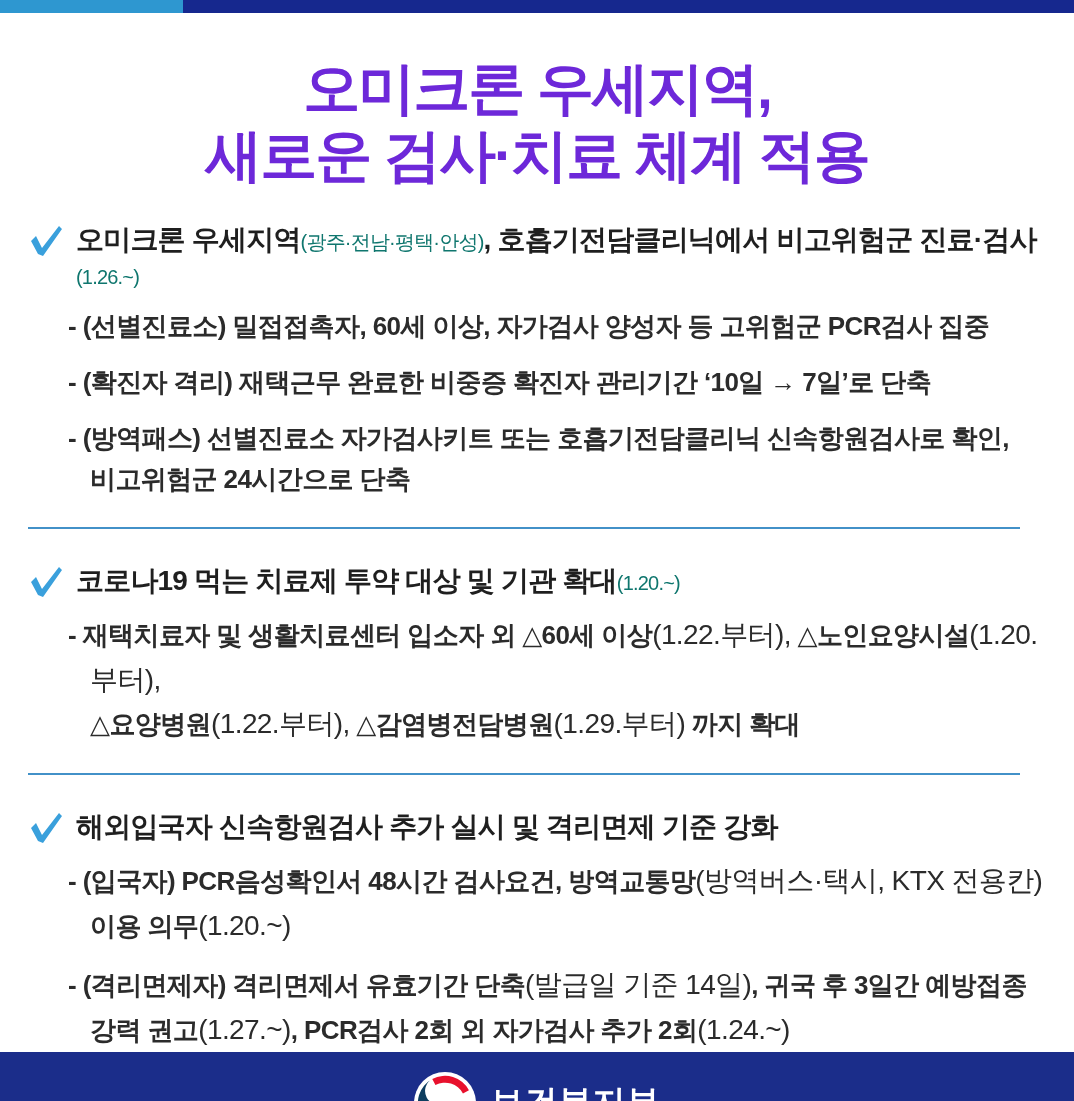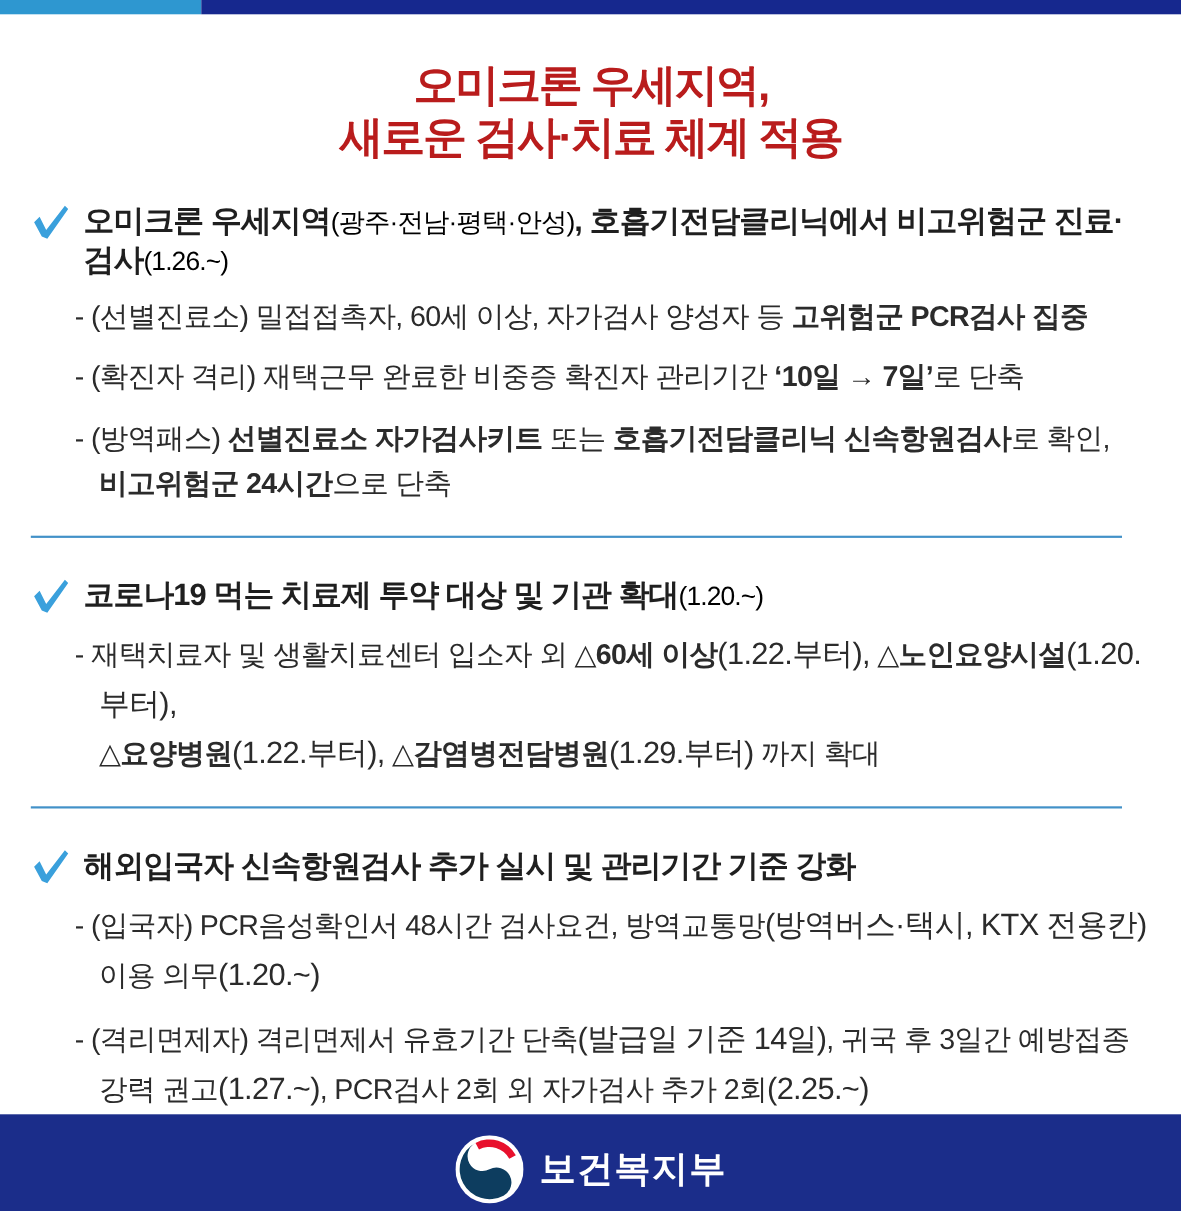--- a/index.html
+++ b/index.html
@@ -9,42 +9,42 @@
     display:flex; flex-direction:column; overflow:hidden;
     box-sizing:border-box;
   }
   
   .top-bar { display:flex; height:13px; width:100%; flex:0 0 auto; }
   .bar-lite { width:183px; background:#2e97d0; }
   .bar-dark { flex:1; background:#16288e; }
 
   
   .title {
-    margin:42px 0 0 0; text-align:center; color:#b91c1c;
-    font-size:40px; font-weight:900; line-height:1.17; letter-spacing:-2px;
+    margin:42px 0 0 0; text-align:center; color:#6d28d9;
+    font-size:57px; font-weight:900; line-height:1.17; letter-spacing:-2px;
   }
   .t-line { display:block; }
 
   
   .content { padding:0 28px; flex:1 1 auto; }
   section { margin:0; }
   .sec-head { display:flex; align-items:flex-start; gap:12px; margin-top:34px; padding-left:0; }
   .check { flex:0 0 auto; width:36px; height:34px; margin-top:2px; }
   .check svg { width:36px; height:34px; display:block; }
   .sec-head-text {
     font-size:28px; font-weight:800; color:#1f1f1f; line-height:1.25; letter-spacing:-0.8px;
   }
   .sec-head-text .seg-bold { font-weight:800; }
-  .sec-head-text .seg-small { font-size:24px; font-weight:400; color:#000000; }
+  .sec-head-text .seg-small { font-size:20px; font-weight:400; color:#0f766e; }
 
   .sub-item {
     margin-top:14px; padding-left:62px; text-indent:-22px;
     font-size:26px; color:#2b2b2b; line-height:1.6; letter-spacing:-0.6px;
   }
-  .seg-reg  { font-weight:400; }
+  .seg-reg  { font-weight:700; }
   .seg-bold { font-weight:800; }
   .seg-small{ font-size:28px; font-weight:400; }
 
   .divider {
     border:none; border-top:2px solid #4291c8;
     margin:26px 26px 0 0;
   }
 
   
   .footer {
@@ -102,24 +102,24 @@
 
     <hr class="divider">
 
     <section>
       <div class="sec-head">
         <span class="check">
           <svg viewBox="0 0 36 34" aria-hidden="true">
             <path d="M3 17 L8 12 L14 24 L31 2 L34 5 L15 32 L10 30 Z" fill="#3aa0dc"></path>
           </svg>
         </span>
-        <div class="sec-head-text"><span class="seg-bold">해외입국자 신속항원검사 추가 실시 및 관리기간 기준 강화</span></div>
+        <div class="sec-head-text"><span class="seg-bold">해외입국자 신속항원검사 추가 실시 및 격리면제 기준 강화</span></div>
       </div>
       <div class="sub-item"><span class="seg-reg">-  (입국자) PCR음성확인서 48시간 검사요건, 방역교통망</span><span class="seg-small">(방역버스·택시, KTX 전용칸)</span><br><span class="seg-reg">이용 의무</span><span class="seg-small">(1.20.~)</span></div>
-      <div class="sub-item"><span class="seg-reg">-  (격리면제자) 격리면제서 유효기간 단축</span><span class="seg-small">(발급일 기준 14일)</span><span class="seg-reg">, 귀국 후 3일간 예방접종</span><br><span class="seg-reg">강력 권고</span><span class="seg-small">(1.27.~)</span><span class="seg-reg">, PCR검사 2회 외 자가검사 추가 2회</span><span class="seg-small">(2.25.~)</span></div>
+      <div class="sub-item"><span class="seg-reg">-  (격리면제자) 격리면제서 유효기간 단축</span><span class="seg-small">(발급일 기준 14일)</span><span class="seg-reg">, 귀국 후 3일간 예방접종</span><br><span class="seg-reg">강력 권고</span><span class="seg-small">(1.27.~)</span><span class="seg-reg">, PCR검사 2회 외 자가검사 추가 2회</span><span class="seg-small">(1.24.~)</span></div>
     </section>
 
   </div>
 
   <footer class="footer">
     <span class="gov-logo">
       <svg viewBox="0 0 64 64" aria-hidden="true">
         <circle cx="32" cy="32" r="32" fill="#ffffff"></circle>
         <g transform="rotate(-28 32 32)">
           <path d="M32 4 A28 28 0 0 0 32 60 A14 14 0 0 0 32 32 A14 14 0 0 1 32 4 Z" fill="#0d3d5f"></path>

